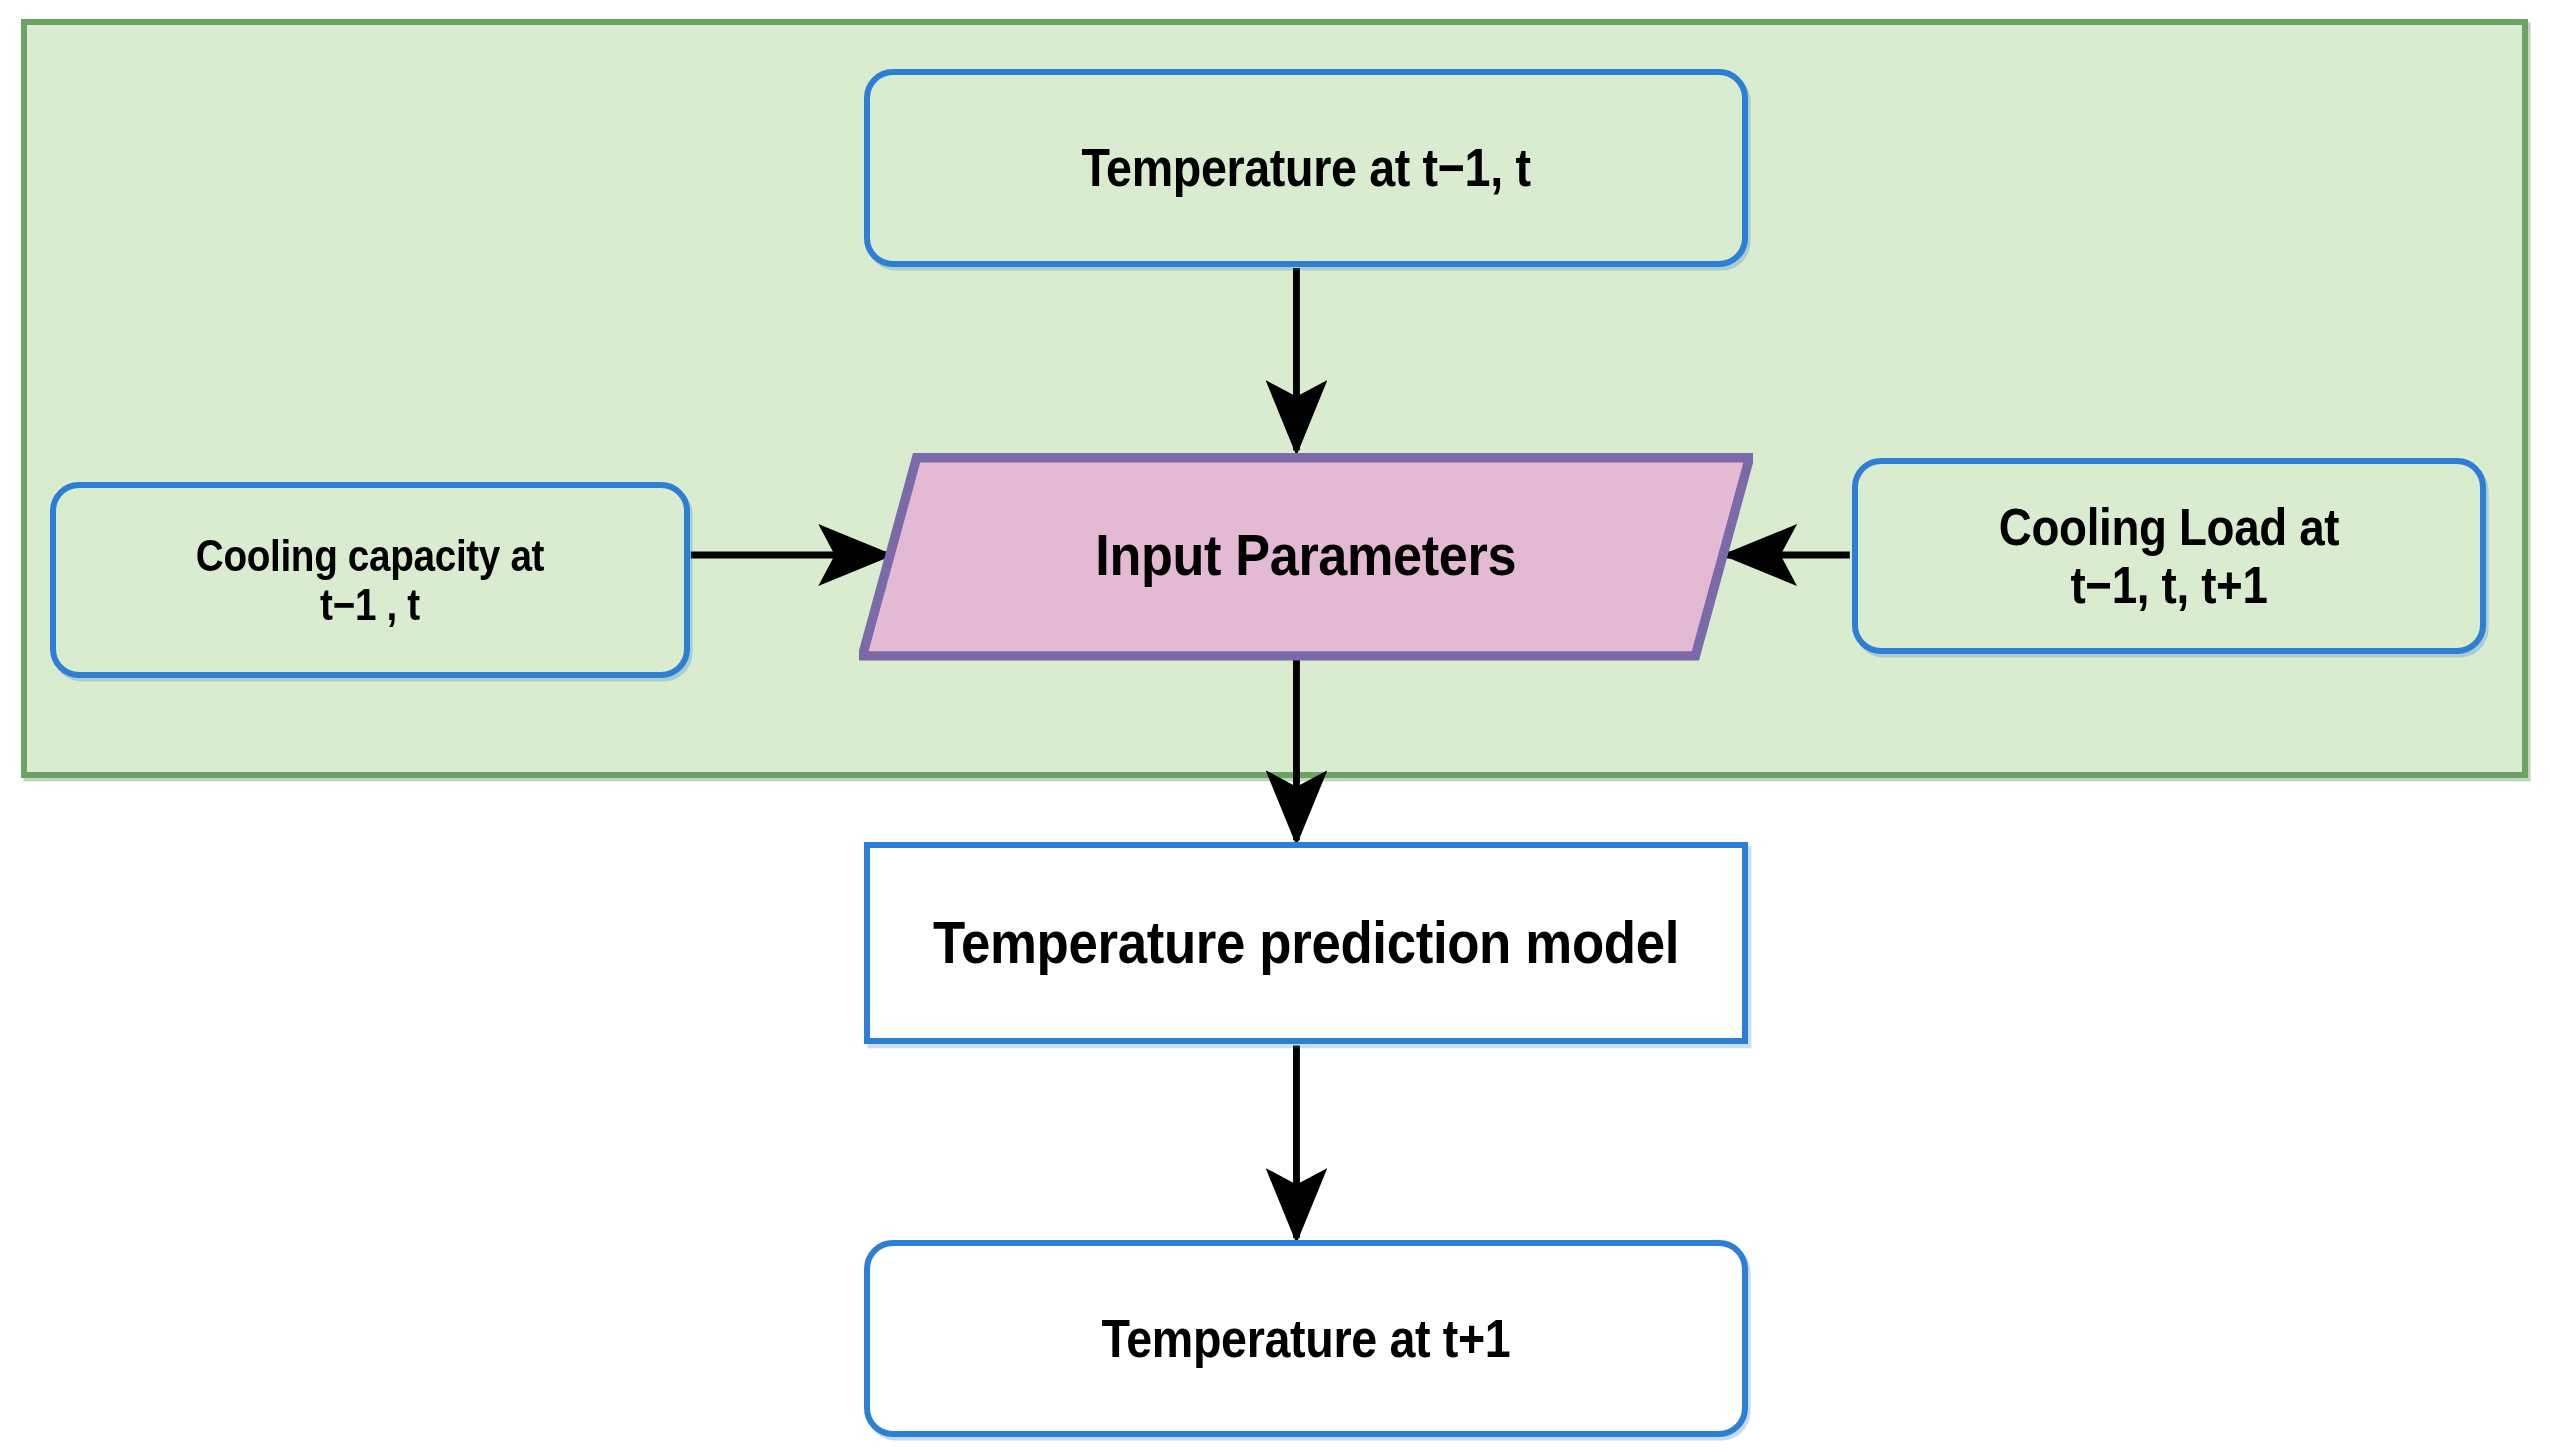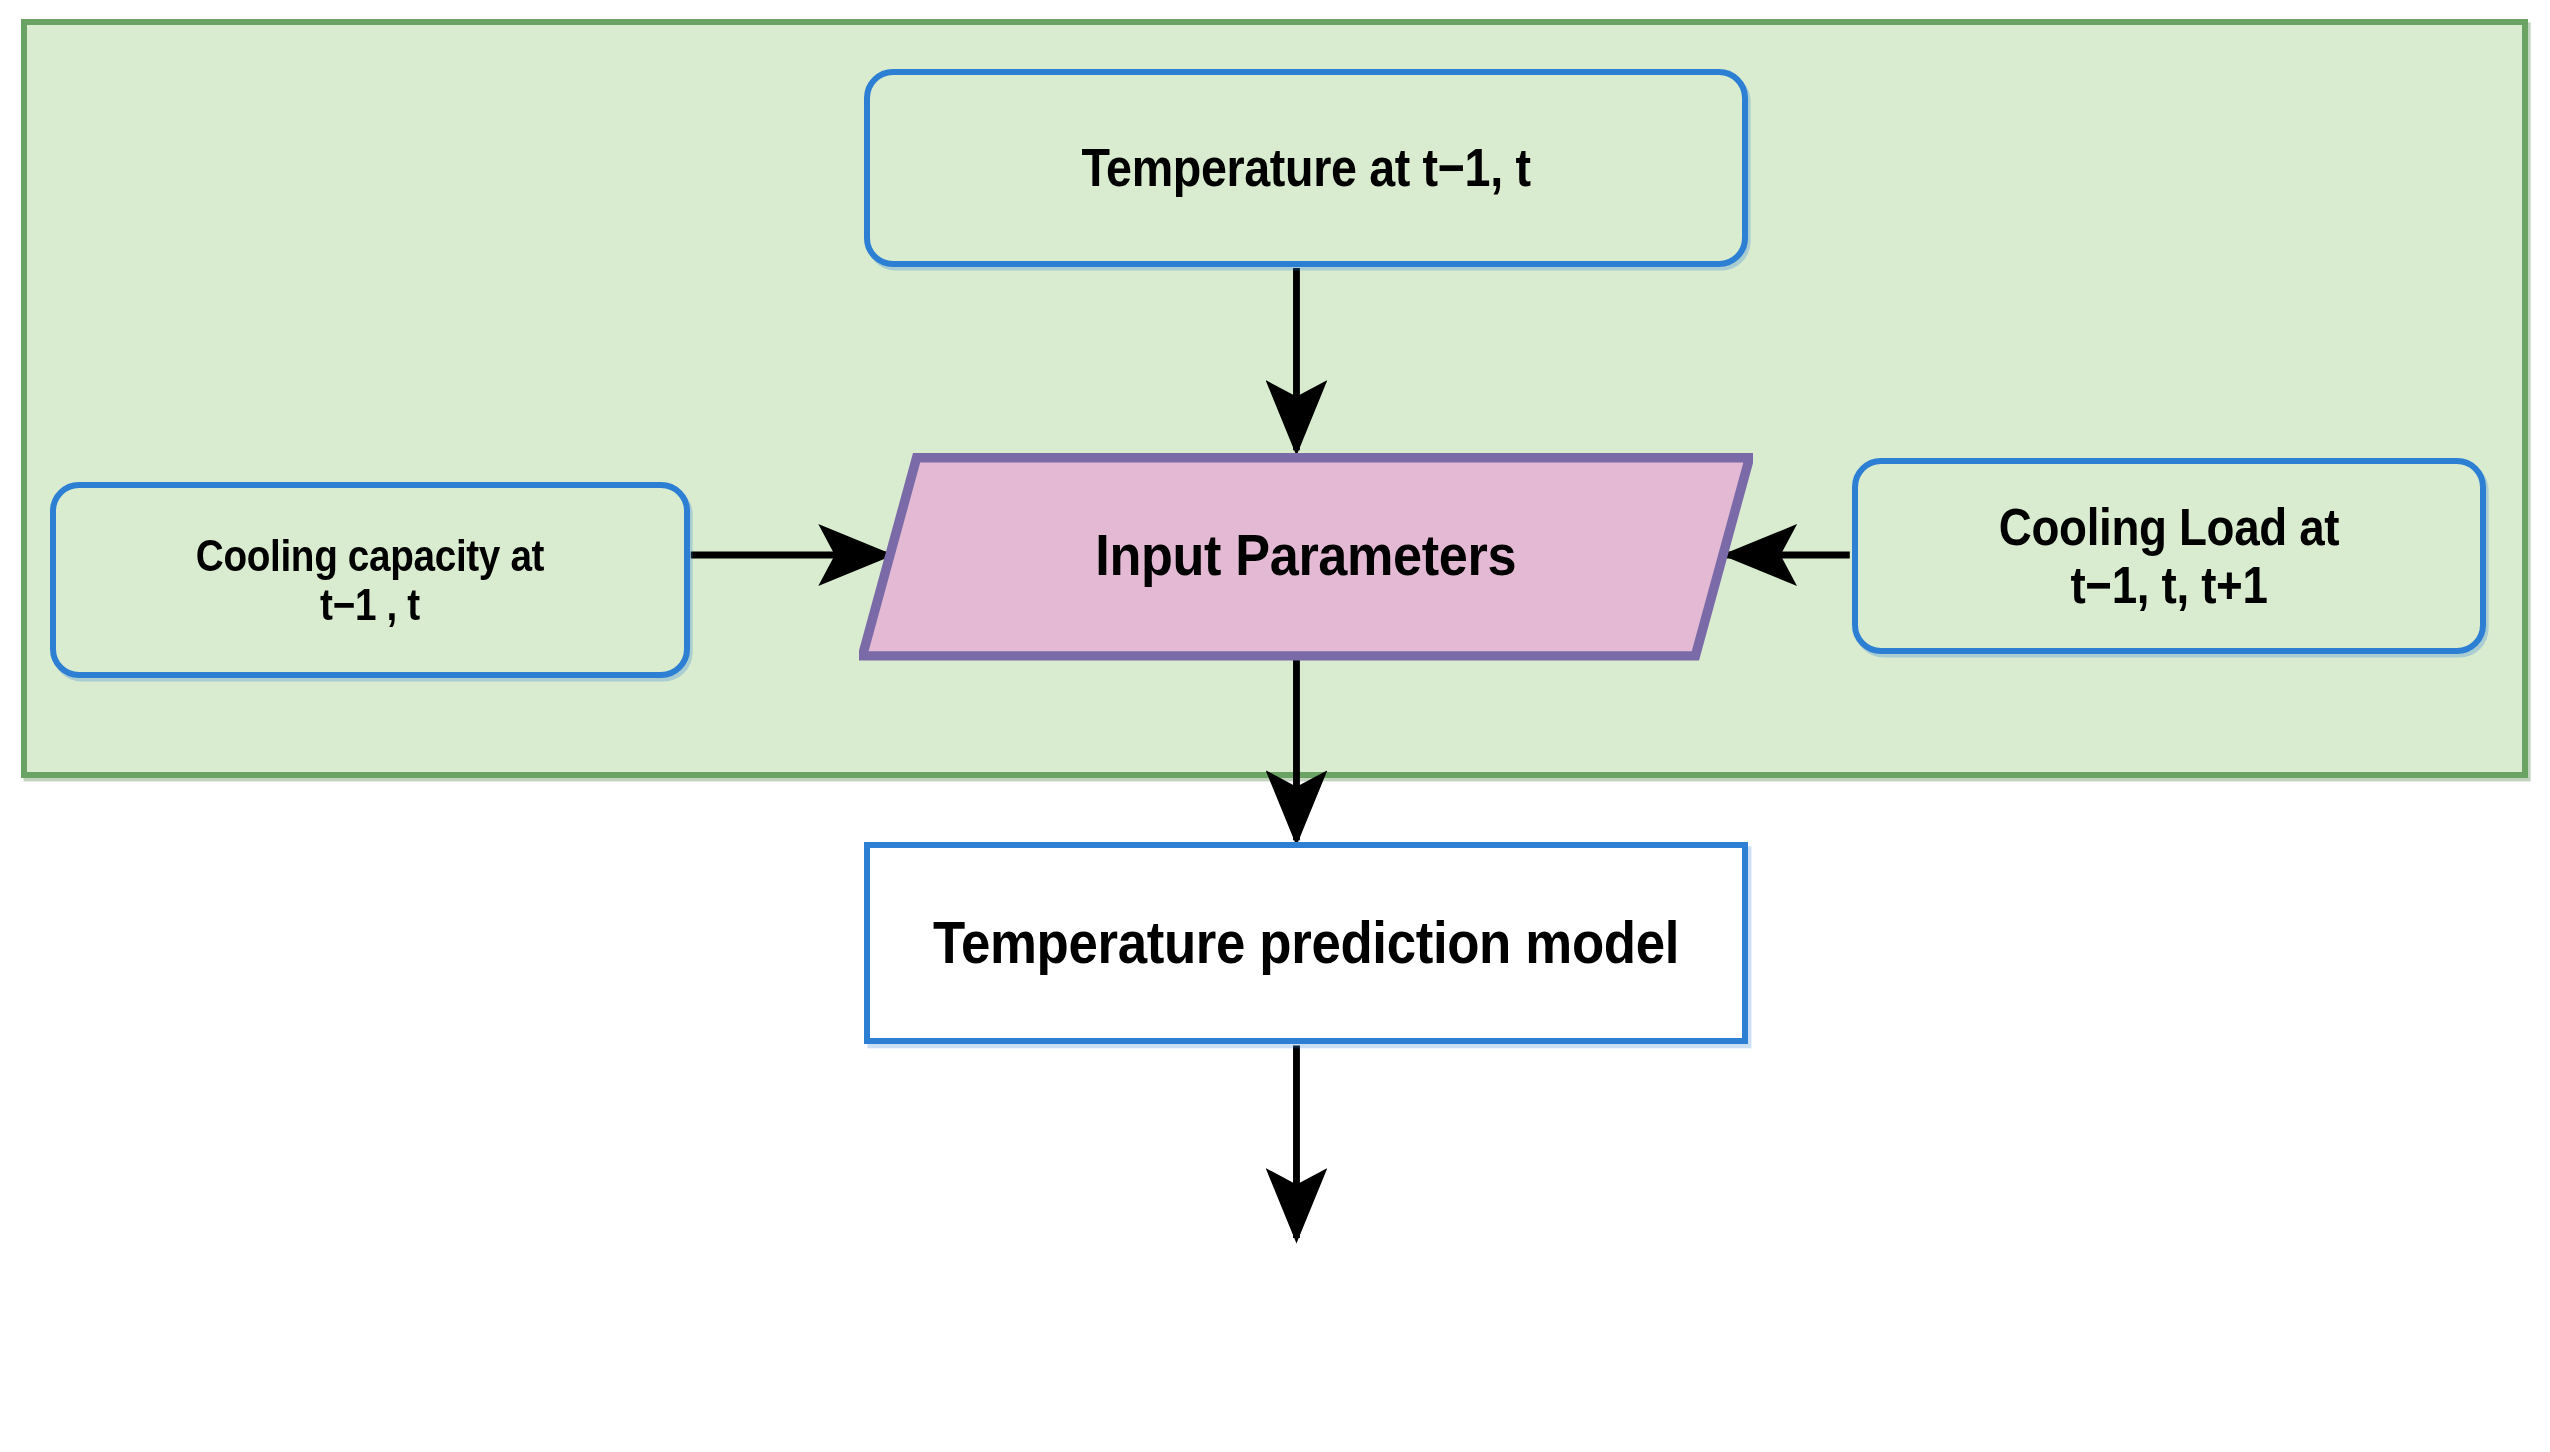--- a/index.html
+++ b/index.html
@@ -189,15 +189,18 @@
     <svg class="para-shape" viewBox="0 0 1040 246" preserveAspectRatio="none">
       <polygon points="67,9 1036,9 973,240 4,240" fill="#e3b9d3" stroke="#7a6ba8" stroke-width="11" stroke-linejoin="miter"></polygon>
     </svg>
     <span class="para-text">Input Parameters</span>
   </div>
 
   <div id="node-prediction-model" class="node square-box fill-white">
     <span class="node-label">Temperature prediction model</span>
   </div>
 
+  <div id="node-temperature-output" class="node rounded-box fill-white">
+    <span class="node-label">Temperature at t+1</span>
+  </div>
 
 </div>
 
 
 </body></html>

